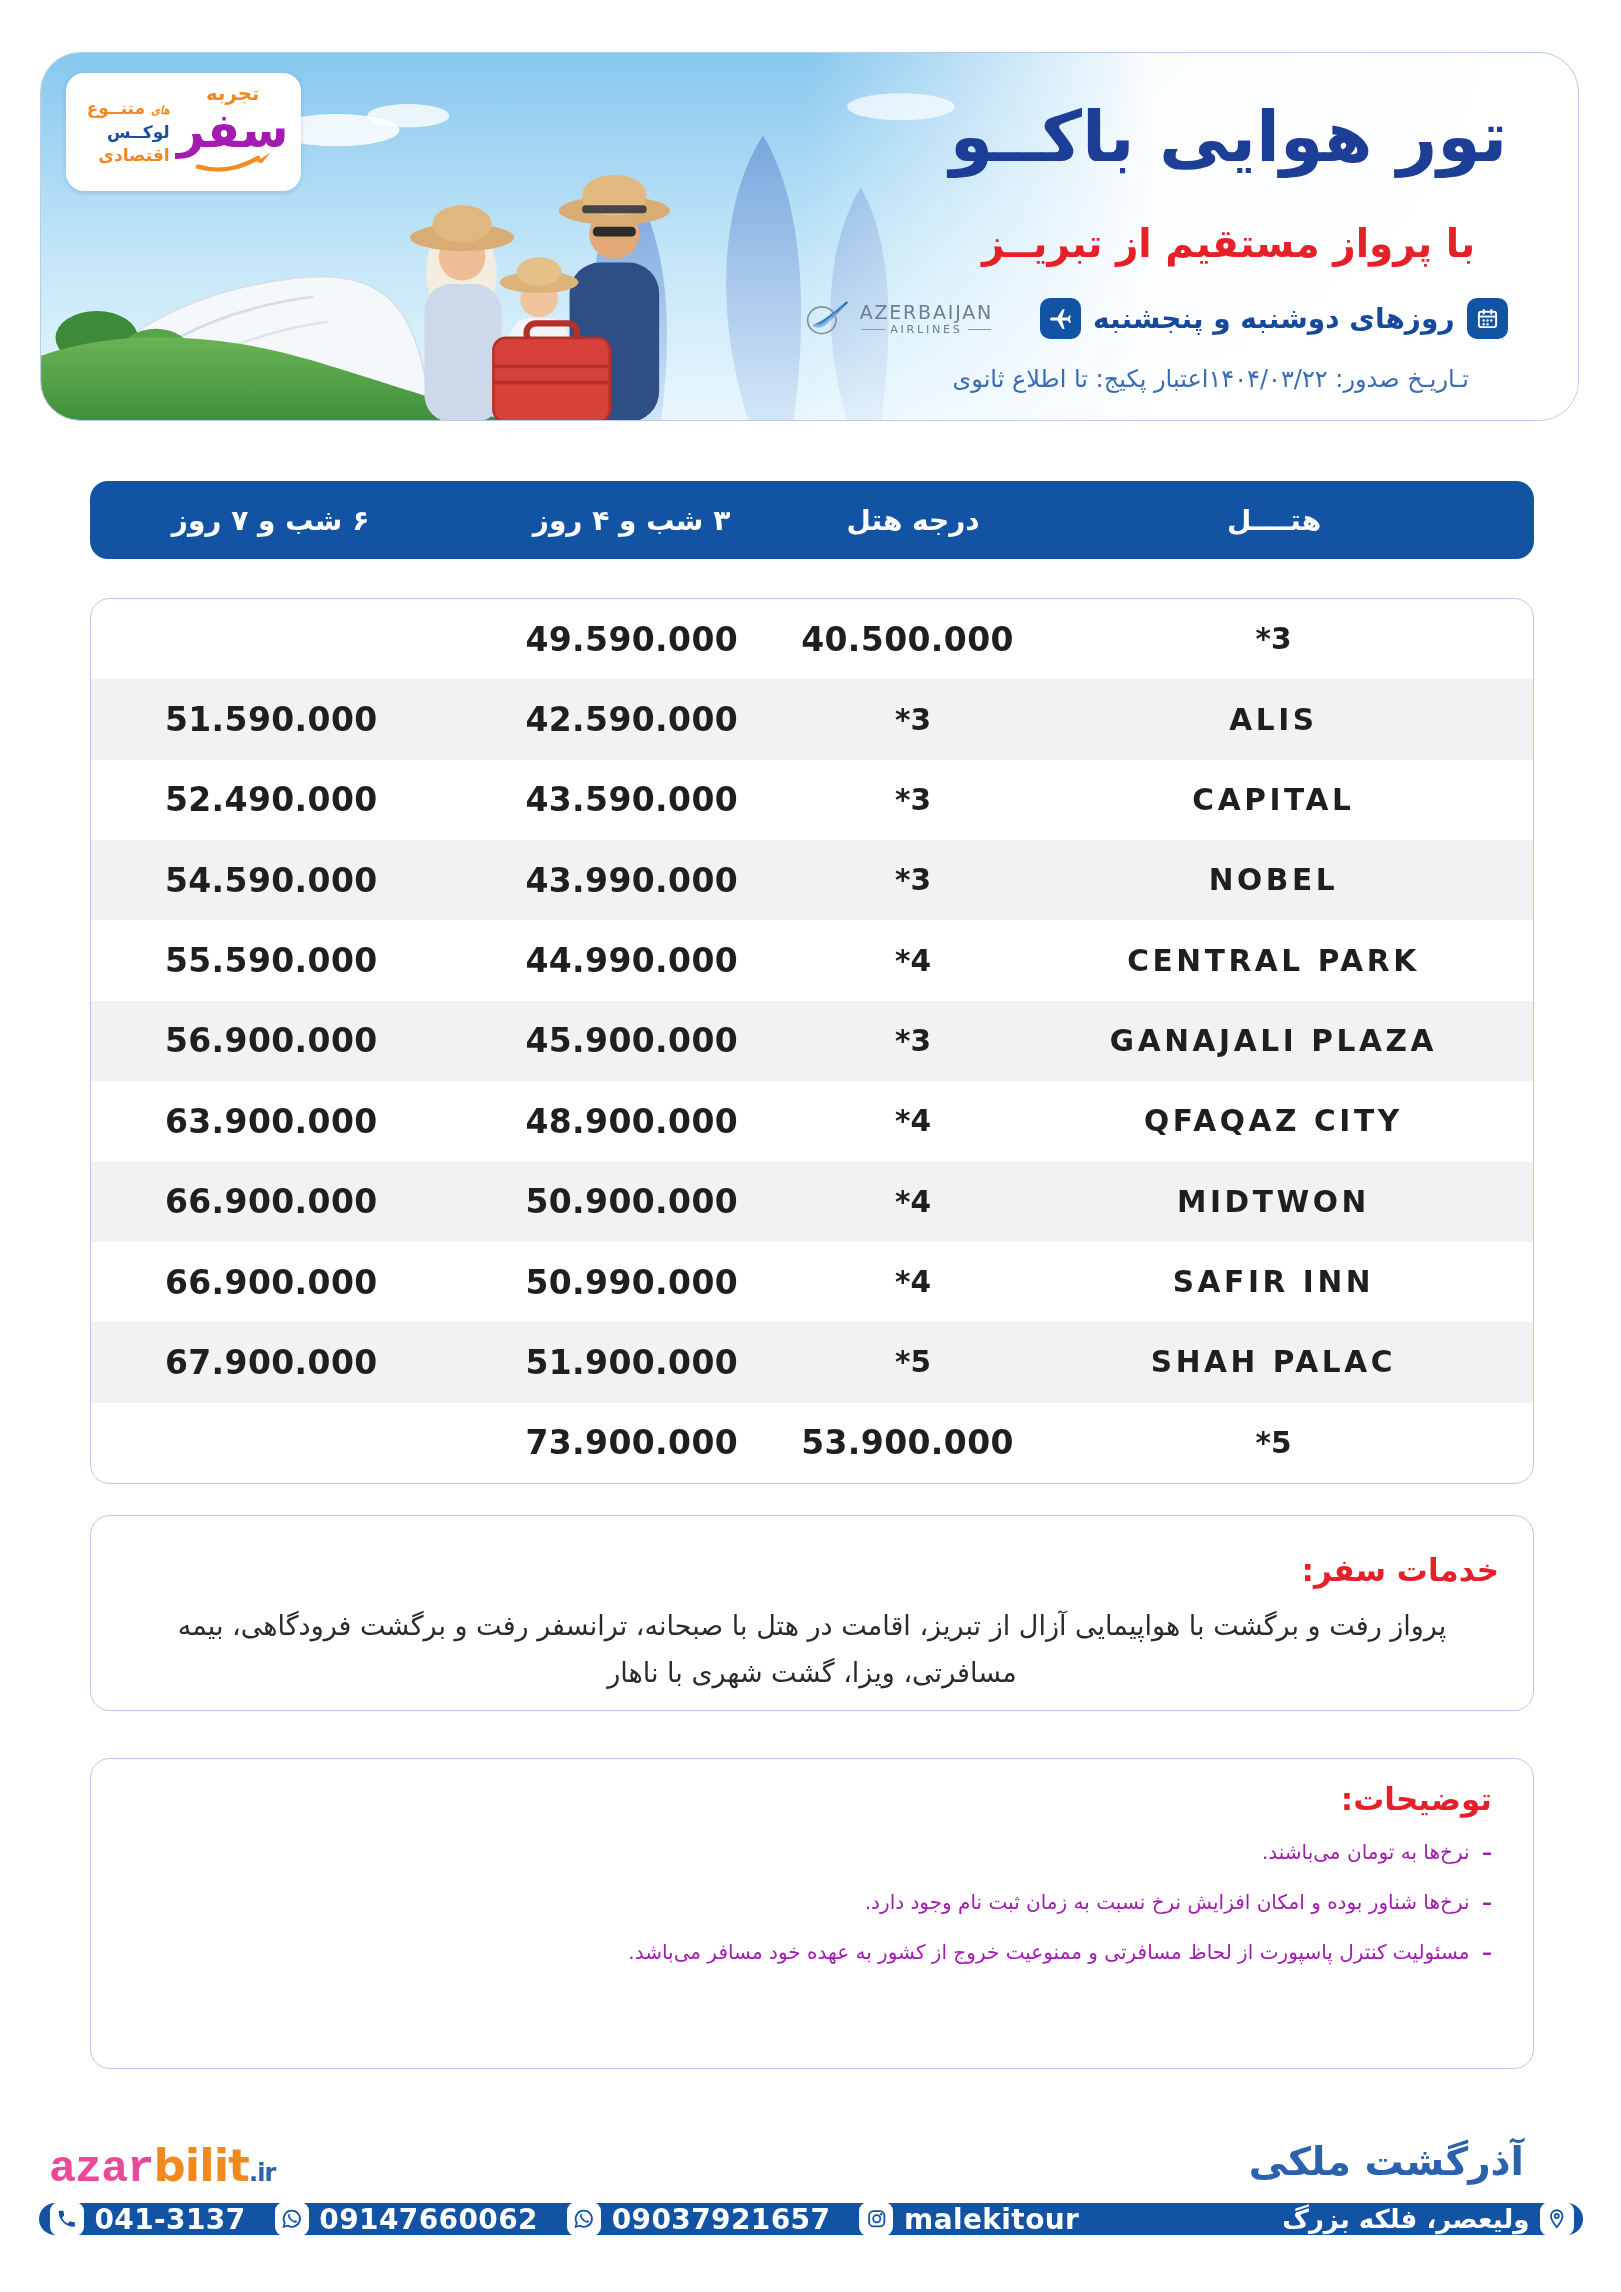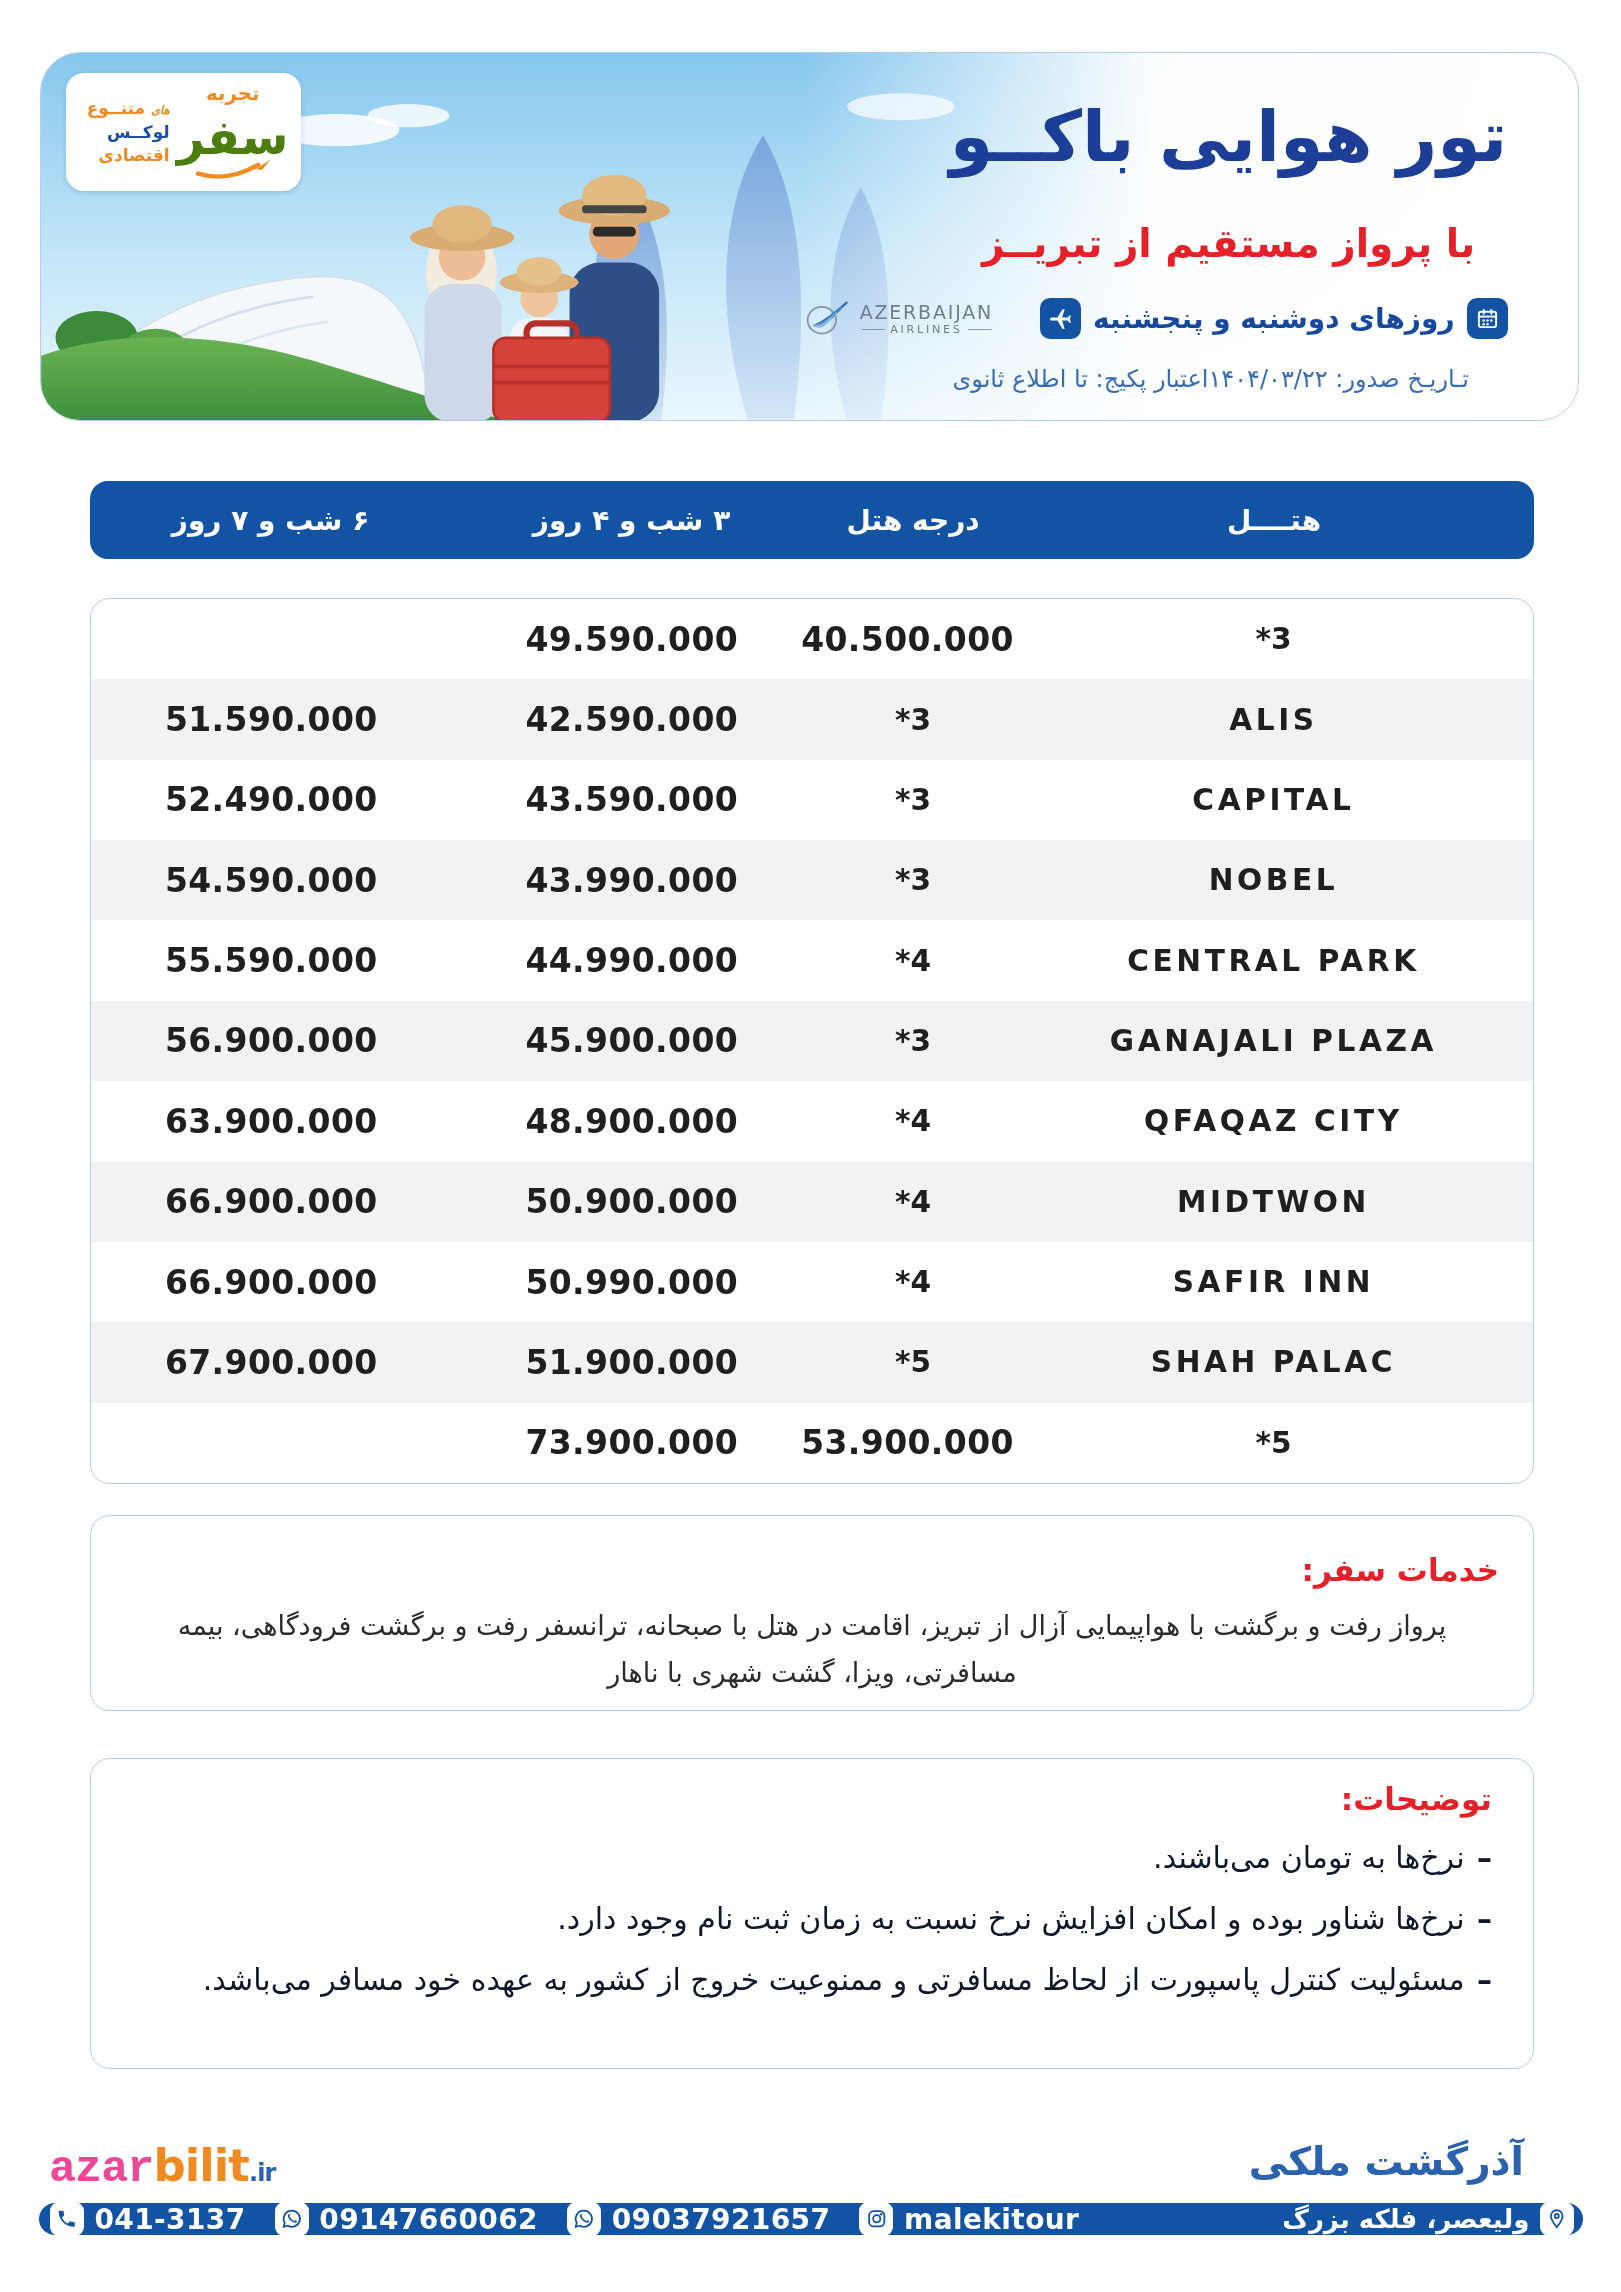--- a/index.html
+++ b/index.html
@@ -14,21 +14,21 @@
     border-radius:40px; border:1.8px solid #b6cce8; overflow:hidden; background:#dff1fc;
   }
   .header-card svg.scene { position:absolute; left:0; top:0; }
   .logo-card {
     position:absolute; left:25px; top:19.7px; width:235px; height:118px;
     background:#ffffff; border-radius:18px; box-shadow:0 1.8px 5.4px rgba(30,60,120,.18);
     display:flex; flex-direction:row-reverse; padding:9px 12.5px; gap:7.2px;
   }
   .logo-right { display:flex; flex-direction:column; align-items:center; flex:0 0 107px; }
   .lg-top { color:#f0891f; font-weight:800; font-size:19.7px; }
-  .lg-main { color:#4d7c0f; font-weight:800; font-size:48px; line-height:50px;margin-top:7px; }
+  .lg-main { color:#a21caf; font-weight:800; font-size:48px; line-height:50px; }
   .logo-left { display:flex; flex-direction:column; justify-content:center; gap:3.6px; text-align:right; flex:1; }
   .lg-tag-o { color:#f0891f; font-weight:800; font-size:17px; }
   .lg-tag-b { color:#1d4fa1; font-weight:800; font-size:17px; }
   .lg-hay { color:#f0891f; font-weight:700; font-size:11.6px; }
   .lg-swoosh { margin-top:-5.4px; }
 
   .main-title {
     position:absolute; right:54px; top:43px; width:591px; text-align:center;
     color:#1d3e97; font-weight:800; font-size:70px; direction:rtl; letter-spacing:0;
   }
@@ -82,21 +82,21 @@
   }
   .services-card { top:1515px; height:196px; padding:36px 34px 0 34px; }
   .notes-card { top:1758px; height:311px; padding:21.5px 41px 0 41px; }
   .card-title { color:#e62028; font-weight:800; font-size:31px; text-align:right; }
   .services-body {
     margin-top:14.3px; padding:0 27px; color:#2b2b2b; font-size:27px; line-height:47px;
     text-align:center; font-weight:500;
   }
   .notes-list { margin-top:23px; list-style:none; }
   .notes-list li {
-    color:#0f172a; font-size:30px; font-weight:500; 
+    color:#a21caf; font-size:20px; font-weight:500; 
     margin-bottom:26px; white-space:nowrap;
   }
   .notes-list .dash { margin-left:12.5px; font-weight:700; }
 
   
   .site-logo { position:absolute; left:49px; top:2139px; font-weight:800; font-size:45px; letter-spacing:-0.9px; }
   .site-azar { color:#ec4899;font-family:Liberation Mono, monospace; }
   .site-bilit { color:#f0891f; }
   .site-tld { color:#2a62ae; font-size:24px; }
   .agency-logo {

